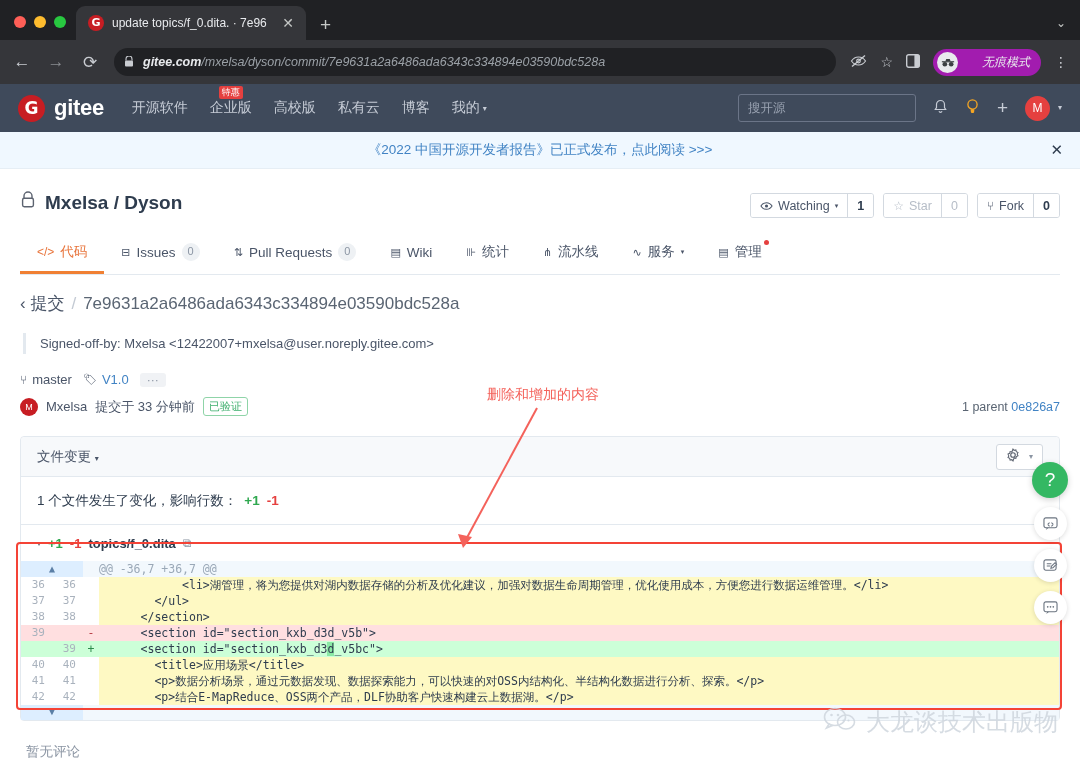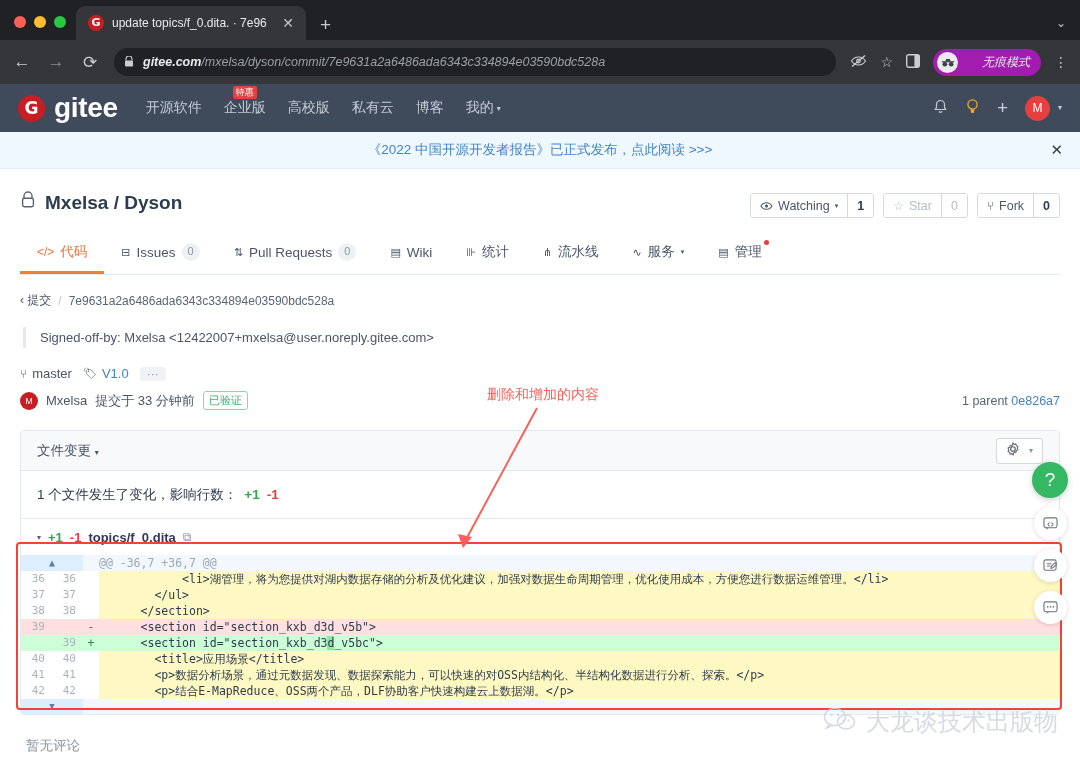--- a/index.html
+++ b/index.html
@@ -69,21 +69,21 @@
   .gh {
     height: 48px; background: #3f4a5b; display: flex; align-items: center;
     padding: 0 18px; gap: 0;
   }
   .logo { display: flex; align-items: center; gap: 9px; margin-right: 28px; }
   .logo-mark {
     width: 27px; height: 27px; border-radius: 50%; background: #c71d23; color: #fff;
     font-weight: bold; font-size: 17px; display: flex; align-items: center;
     justify-content: center; font-family: "DejaVu Sans", sans-serif;
   }
-  .logo-text { color: #fff; font-size: 28px; font-weight: bold; letter-spacing: -0.3px; }
+  .logo-text { color: #fff; font-size: 22px; font-weight: bold; letter-spacing: -0.3px; }
   .gnav { display: flex; align-items: center; gap: 22px; }
   .gnav a {
     color: #c6ccd6; font-size: 14px; text-decoration: none; position: relative;
     white-space: nowrap; cursor: pointer;
   }
   .badge-hot {
     position: absolute; top: -13px; left: 9px; background: #e5403f; color: #fff;
     font-size: 9px; padding: 1px 3px; border-radius: 2px; line-height: 1.2;
   }
   .caret-sm { font-size: 8px; margin-left: 3px; position: relative; top: -1px; }
@@ -139,21 +139,21 @@
   .rtab .cnt {
     background: #eef1f4; color: #8b95a3; font-size: 11px; border-radius: 9px;
     padding: 1px 6px; line-height: 1.4;
   }
   .rtab .reddot {
     position: absolute; top: 6px; right: 10px; width: 5px; height: 5px;
     border-radius: 50%; background: #e5403f;
   }
 
   
-  .crumb { display: flex; align-items: center; gap: 7px; padding: 17px 0 0 0; font-size: 12px; }
+  .crumb { display: flex; align-items: center; gap: 7px; padding: 17px 0 0 0; font-size: 17px; }
   .crumb .back { color: #4a5568; cursor: pointer; }
   .crumb .sep { color: #c3cad3; }
   .crumb .sha { color: #5a6573; }
   .commit-row { display: flex; align-items: flex-start; margin-top: 14px; }
   .commit-title { font-size: 17px; font-weight: bold; color: #2e3c4e; }
   .commit-btns { margin-left: auto; display: flex; gap: 9px; }
   .obtn {
     border: 1px solid #d3d9e0; border-radius: 3px; background: #fff; height: 29px;
     display: flex; align-items: center; gap: 6px; padding: 0 13px; font-size: 13px;
     color: #4a5568; cursor: pointer; font-family: "Liberation Sans", sans-serif;
@@ -330,20 +330,21 @@
   </div>
   <div class="gnav">
     <a><span>开源软件</span></a>
     <a><span class="badge-hot">特惠</span><span>企业版</span></a>
     <a><span>高校版</span></a>
     <a><span>私有云</span></a>
     <a><span>博客</span></a>
     <a><span>我的</span><span class="caret-sm">▾</span></a>
   </div>
   <div class="gh-right">
+    <input class="gsearch" placeholder="搜开源" style="">
     <span class="gh-ico">
       <svg width="15" height="16" viewBox="0 0 15 16">
           <path d="M7.5 1.5a4 4 0 014 4v3l1.2 2H2.3L3.5 8.5v-3a4 4 0 014-4z" fill="none" stroke="#c6ccd6" stroke-width="1.2"></path>
           <path d="M6 12.3a1.6 1.6 0 003 0" fill="none" stroke="#c6ccd6" stroke-width="1.2"></path>
         </svg>
     </span>
     <span class="gh-ico bulb">
       <svg width="15" height="17" viewBox="0 0 15 17">
           <circle cx="7.5" cy="6.5" r="4.6" fill="none" stroke="#f5a623" stroke-width="1.3"></circle>
           <rect x="5.8" y="11" width="3.4" height="4" rx="1.2" fill="#f5a623"></rect>

